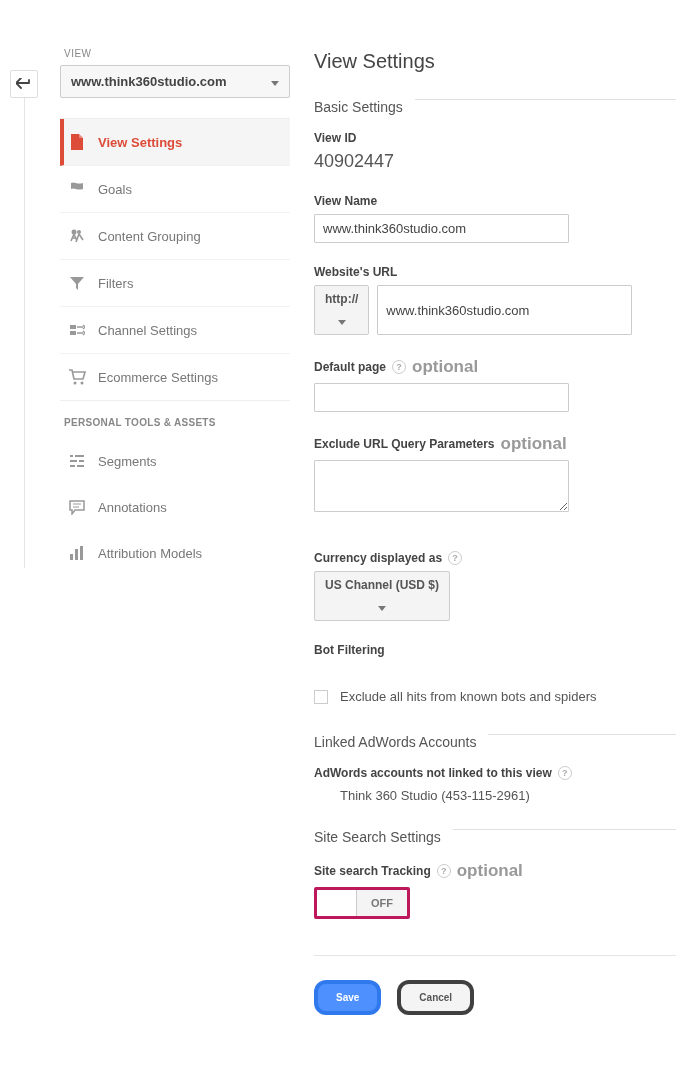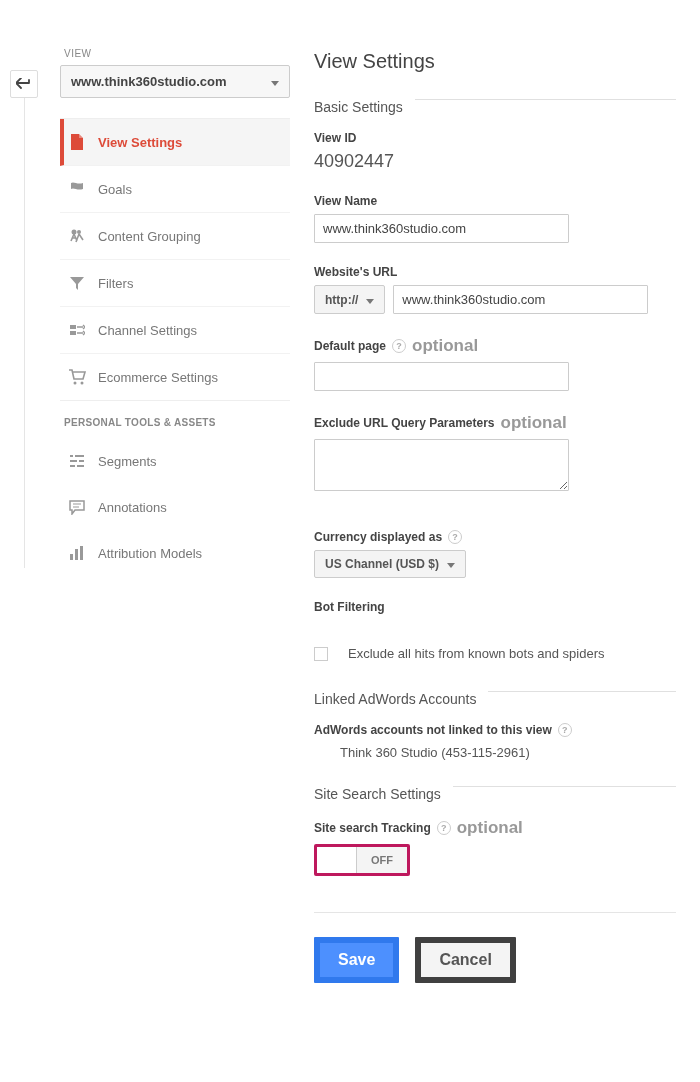--- a/index.html
+++ b/index.html
@@ -158,23 +158,24 @@
     align-items: center;
     gap: 8px;
     background: #f4f4f4;
     border: 1px solid #ccc;
     border-radius: 2px;
     padding: 6px 10px;
     font-size: 12px;
     font-weight: bold;
     color: #555;
     cursor: pointer;
+    flex-direction: column;
   }
   .tz-row { display: flex; gap: 16px; }
-  .checkbox-row { display: flex; align-items: flex-start; gap: 20px; color: #555; margin-top: 32px; }
+  .checkbox-row { display: flex; align-items: flex-start; gap: 12px; color: #555; margin-top: 32px; }
   .checkbox {
     width: 14px; height: 14px;
     border: 1px solid #ccc;
     cursor: pointer;
     margin-top: 1px;
   }
   .account-item { padding-left: 26px; color: #555; font-size: 13px; margin-top: 8px; }
   .toggle {
     display: inline-flex;
     border: 3px solid #be185d;
@@ -190,25 +191,25 @@
   .toggle .state {
     padding: 0 14px;
     display: flex;
     align-items: center;
     font-size: 11px;
     font-weight: bold;
     color: #777;
   }
   .divider { height: 1px; background: #e5e5e5; margin: 36px 0 24px; }
   .btn {
-    border: 6px solid #404040;
+    border: 4px solid #404040;
     background: #f4f4f4;
     padding: 8px 18px;
-    border-radius: 1px;
-    font-size: 16px;
+    border-radius: 12px;
+    font-size: 10px;
     font-weight: bold;
     color: #555;
     cursor: pointer;
   }
   .btn.primary {
     background: #4d90fe;
     border-color: #3079ed;
     color: #fff;
   }
   .btn-row { display: flex; gap: 16px; }

